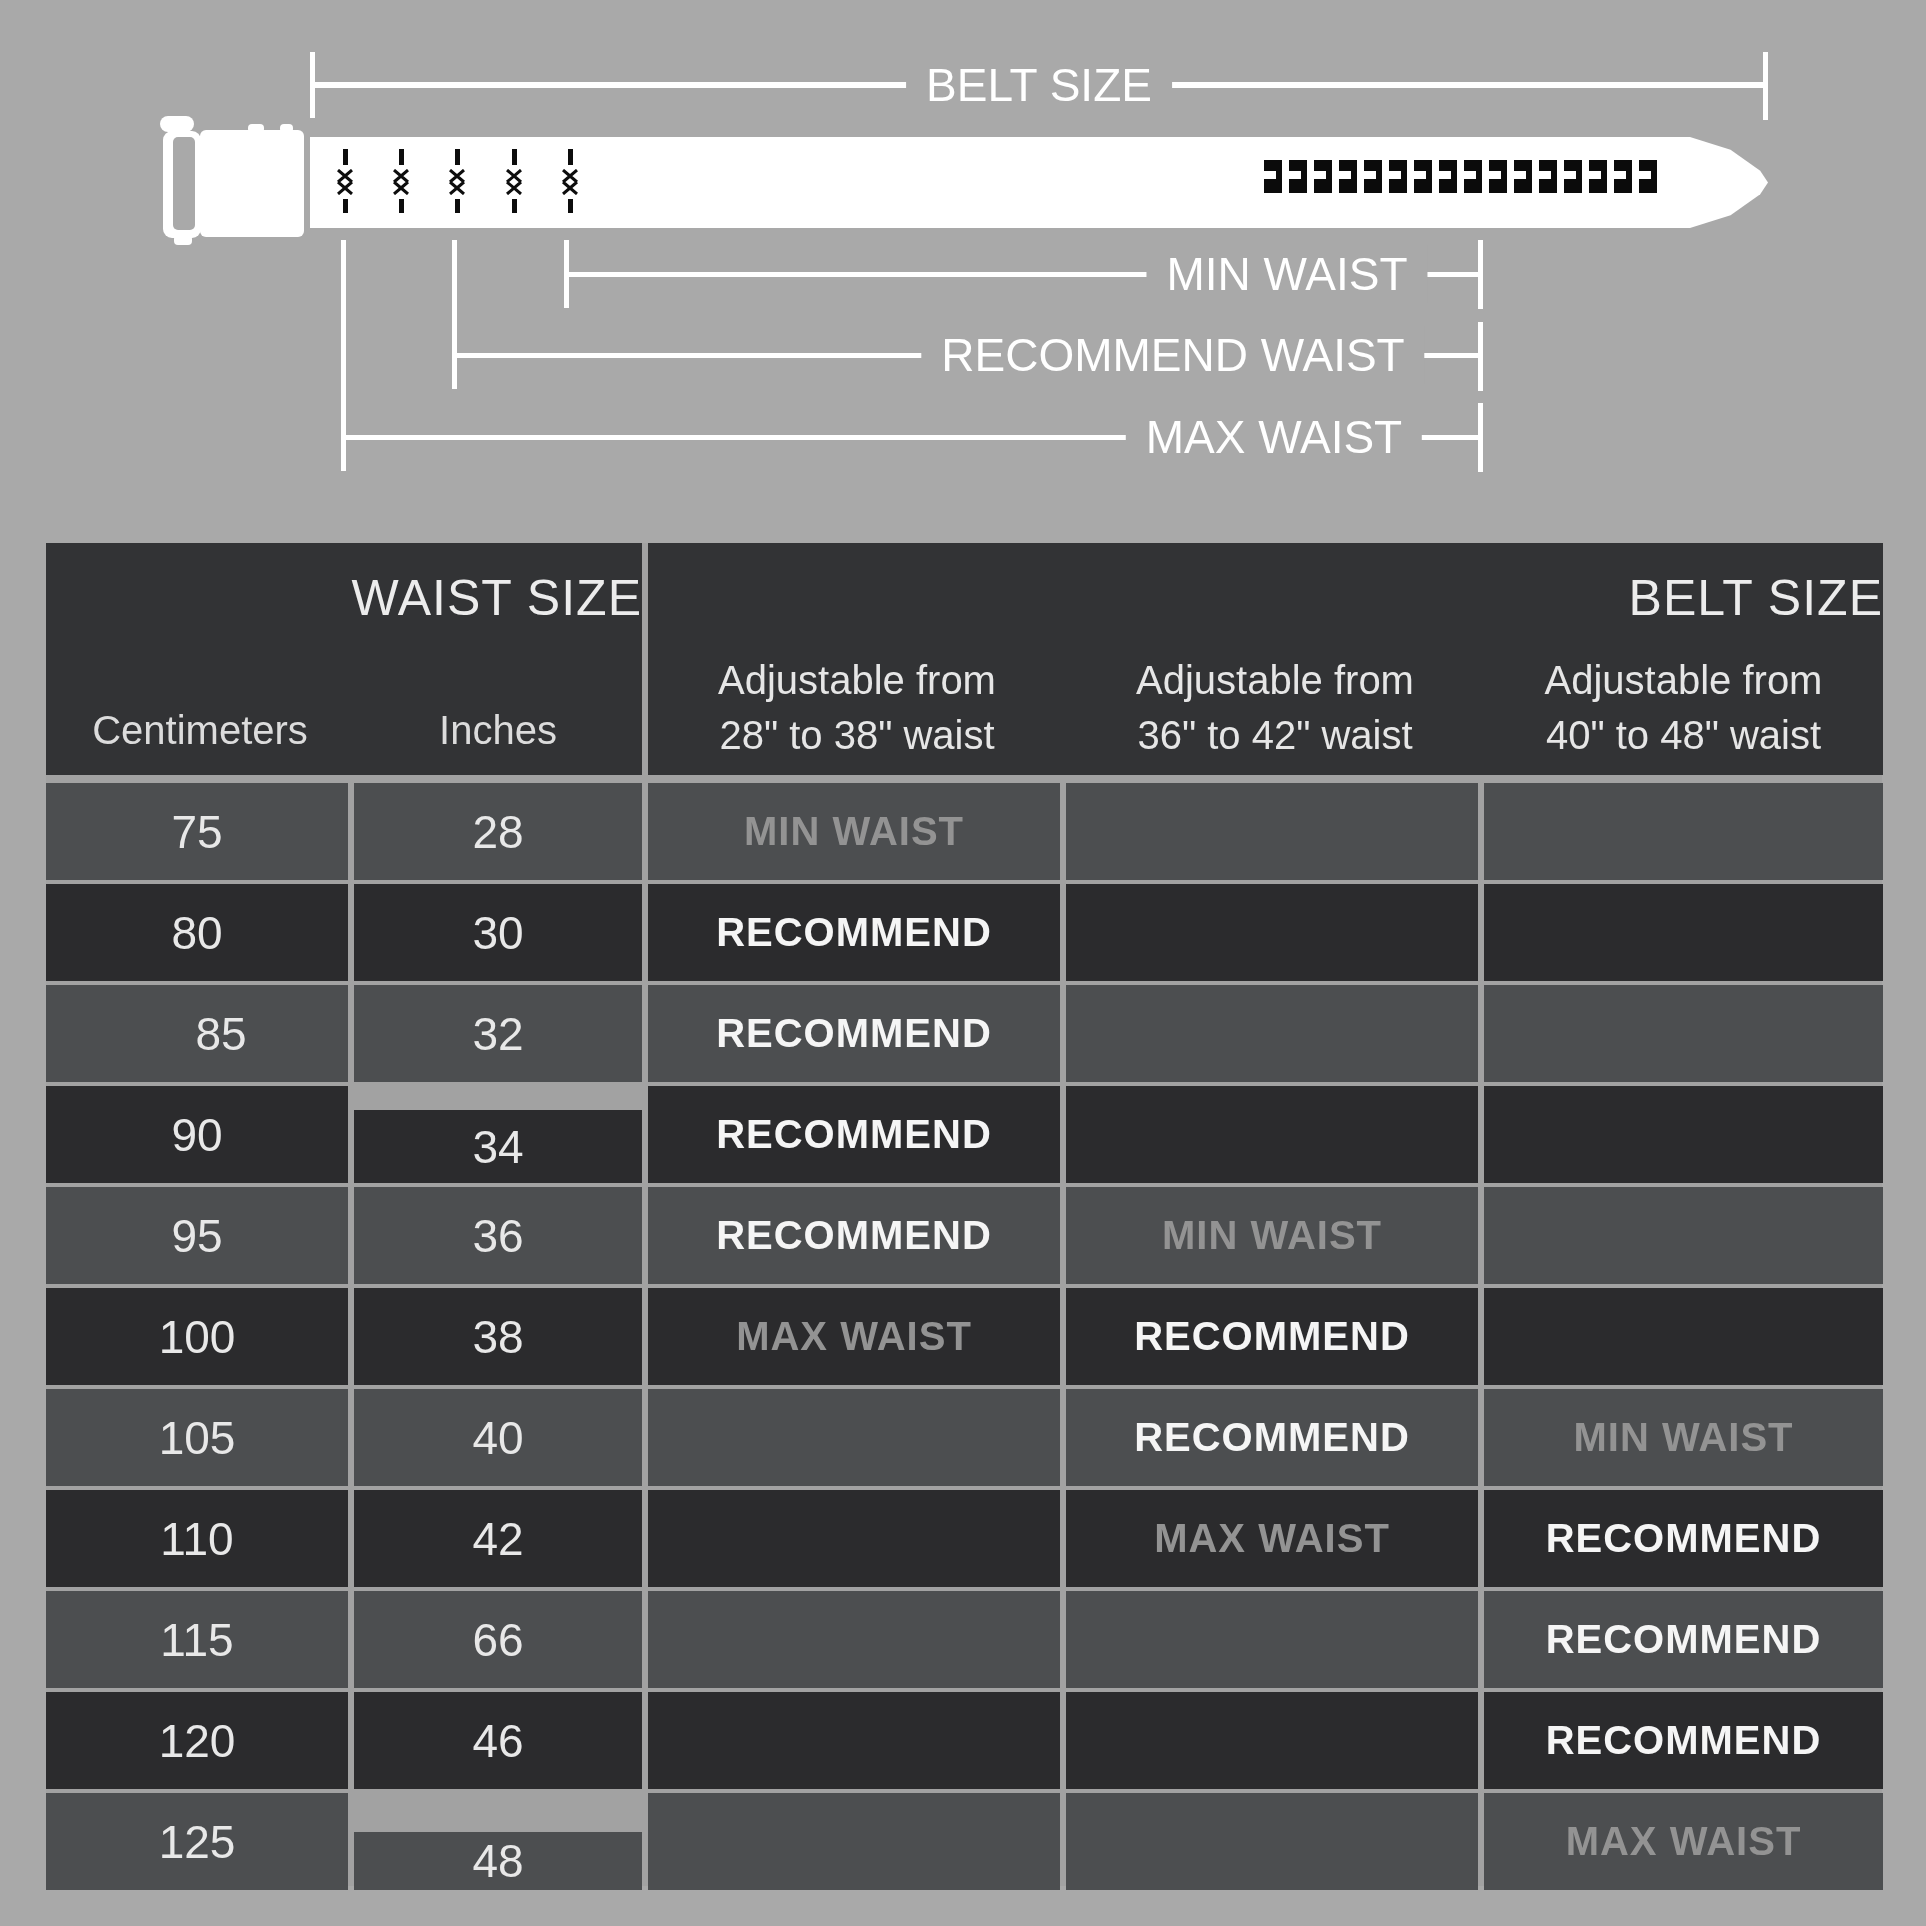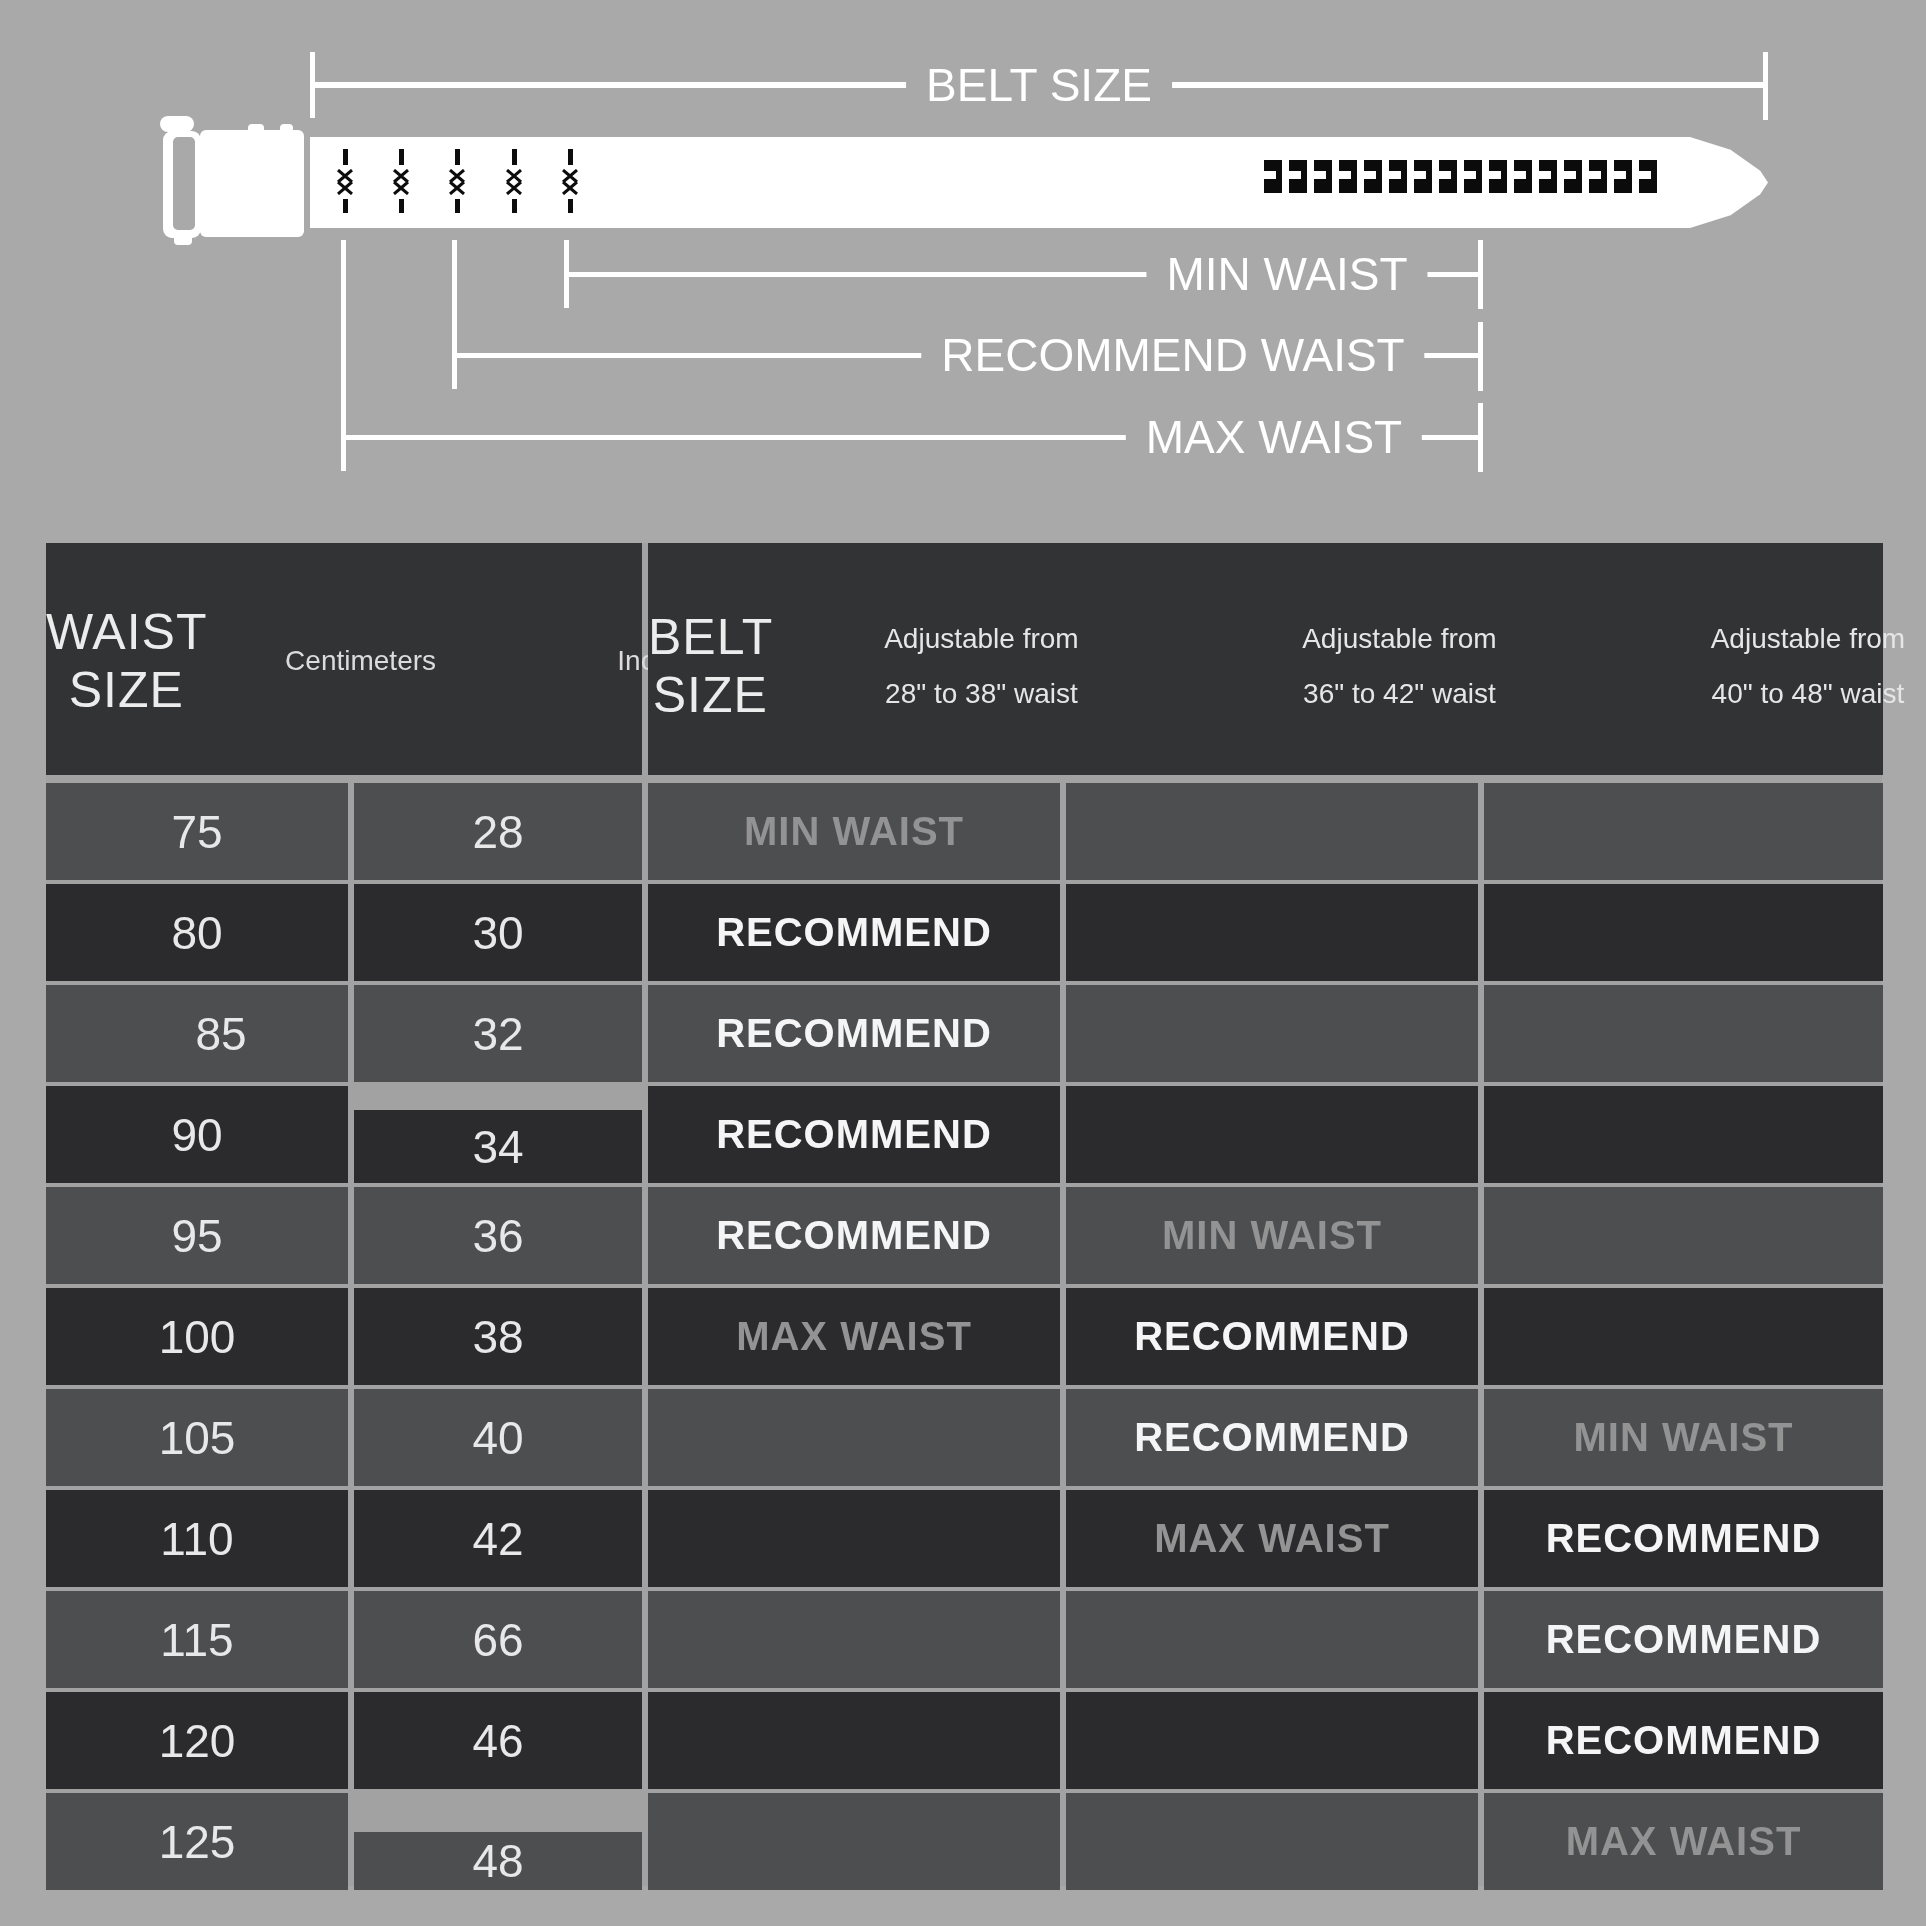--- a/index.html
+++ b/index.html
@@ -34,26 +34,26 @@
   .teeth .t-bot{height:14px;background:repeating-linear-gradient(90deg,#0b0b0b 0 18px,rgba(0,0,0,0) 18px 25px);}
   
   .dim{background:#ffffff;}
   .dim-label{position:absolute;transform:translate(-50%,-50%);background:#a9a9a9;
      color:#ffffff;font-size:46px;line-height:1;padding:6px 20px;white-space:nowrap;}
   
   #sizeTable{position:absolute;left:46px;top:543px;width:1836px;height:1343px;
      background:#a2a2a2;display:grid;
      grid-template-columns:302px 6px 288px 6px 412px 6px 412px 6px 399px;
      grid-template-rows:232px 8px repeat(10, 97px 4px) 97px;}
-  .hdr{background:#323335;display:flex;flex-direction:row;align-items:center;}
+  .hdr{background:#323335;display:flex;flex-direction:column;align-items:flex-end;}
   .h-waist{grid-column:1/4;grid-row:1;padding:26px 0 22px;justify-content:space-between;}
   .h-belt{grid-column:5/10;grid-row:1;padding:26px 0 12px;justify-content:space-between;}
   .h-title{color:#ececec;font-size:50px;text-align:center;letter-spacing:1px;}
   .sub-row{display:flex;}
-  .sub{color:#dcdcdc;font-size:28px;text-align:center;}
+  .sub{color:#dcdcdc;font-size:40px;text-align:center;}
   .sub-cm{width:308px;}
   .sub-in{width:288px;}
   .sub-belt{width:418px;color:#e6e6e6;line-height:55px;}
   .sub-belt:last-child{width:399px;}
   .cell{display:flex;align-items:center;justify-content:center;}
   .row-light{background:#4c4e50;}
   .row-dark{background:#2b2b2d;}
   .num{color:#e8e8e8;font-size:46px;}
   .lbl-rec{color:#f5f5f5;font-size:40px;font-weight:bold;letter-spacing:1px;}
   .lbl-mm{color:#939393;font-size:40px;font-weight:bold;letter-spacing:1px;}

